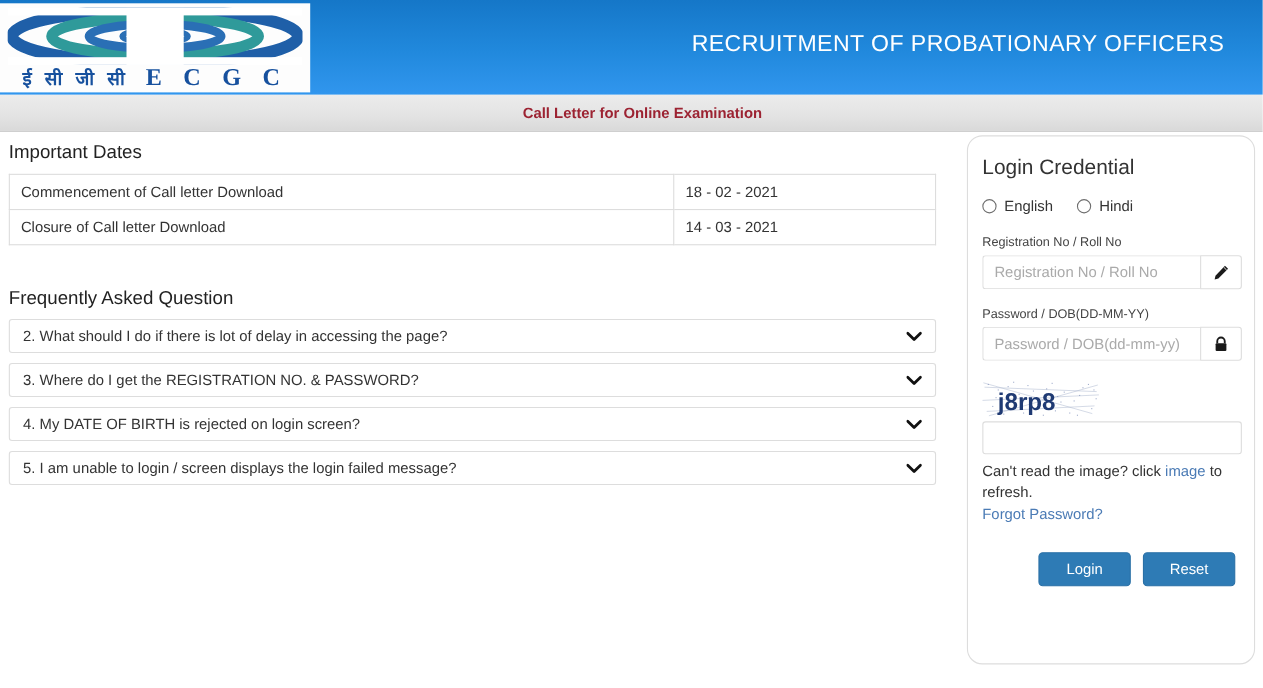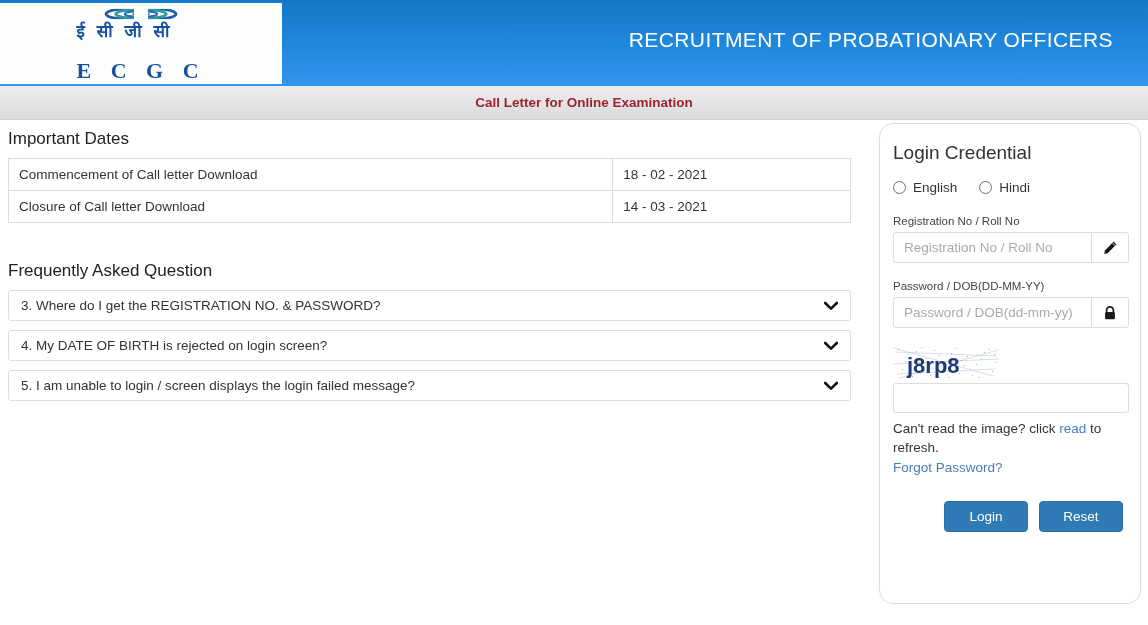--- a/index.html
+++ b/index.html
@@ -30,21 +30,20 @@
     align-items: center;
     justify-content: flex-start;
     overflow: hidden;
   }
   .logo-rings { width: 268px; height: 52px; margin-top: 4px; display:block; }
   .logo-words {
     display: flex;
     align-items: baseline;
     gap: 16px;
     margin-top: -2px;
-    flex-direction: column;
   }
   .logo-hindi {
     font-family: "DejaVu Sans", sans-serif;
     font-size: 17px;
     font-weight: bold;
     color: #17519e;
     letter-spacing: 3px;
   }
   .logo-latin {
     font-family: "Liberation Serif", serif;
@@ -321,20 +320,26 @@
           <td class="value">14 - 03 - 2021</td>
         </tr>
       </tbody>
     </table>
 
     <h2 class="section-heading">Frequently Asked Question</h2>
 
     <div class="faq-list">
 
 
+      <div class="faq-item">
+        <span class="faq-q">2. What should I do if there is lot of delay in accessing the page?</span>
+        <svg class="chev" viewBox="0 0 14 10">
+          <path d="M1.2 2 L7 7.6 L12.8 2" fill="none" stroke="#111111" stroke-width="2.6" stroke-linecap="round" stroke-linejoin="round"></path>
+        </svg>
+      </div>
 
       <div class="faq-item">
         <span class="faq-q">3. Where do I get the REGISTRATION NO. &amp; PASSWORD?</span>
         <svg class="chev" viewBox="0 0 14 10">
           <path d="M1.2 2 L7 7.6 L12.8 2" fill="none" stroke="#111111" stroke-width="2.6" stroke-linecap="round" stroke-linejoin="round"></path>
         </svg>
       </div>
 
       <div class="faq-item">
         <span class="faq-q">4. My DATE OF BIRTH is rejected on login screen?</span>
@@ -430,21 +435,21 @@
           <rect x="68" y="15" width="1" height="1"></rect>
         <rect x="86" y="32" width="1" height="1"></rect>
           <rect x="101" y="9" width="1" height="1"></rect>
       </g>
       <text x="14" y="28" font-family="Liberation Sans, sans-serif" font-size="22" font-weight="bold" fill="#1f3a73">j8rp8</text>
     </svg>
 
     <input class="captcha-input" type="text" placeholder="" style="">
 
     <div class="refresh-text">
-      <span>Can't read the image? click </span><a class="link">read</a><span> to refresh.</span>
+      <span>Can't read the image? click </span><a class="link">image</a><span> to refresh.</span>
     </div>
 
     <a class="forgot">Forgot Password?</a>
 
     <div class="btn-row">
       <button class="btn">Login</button>
       <button class="btn">Reset</button>
     </div>
 
   </div>

